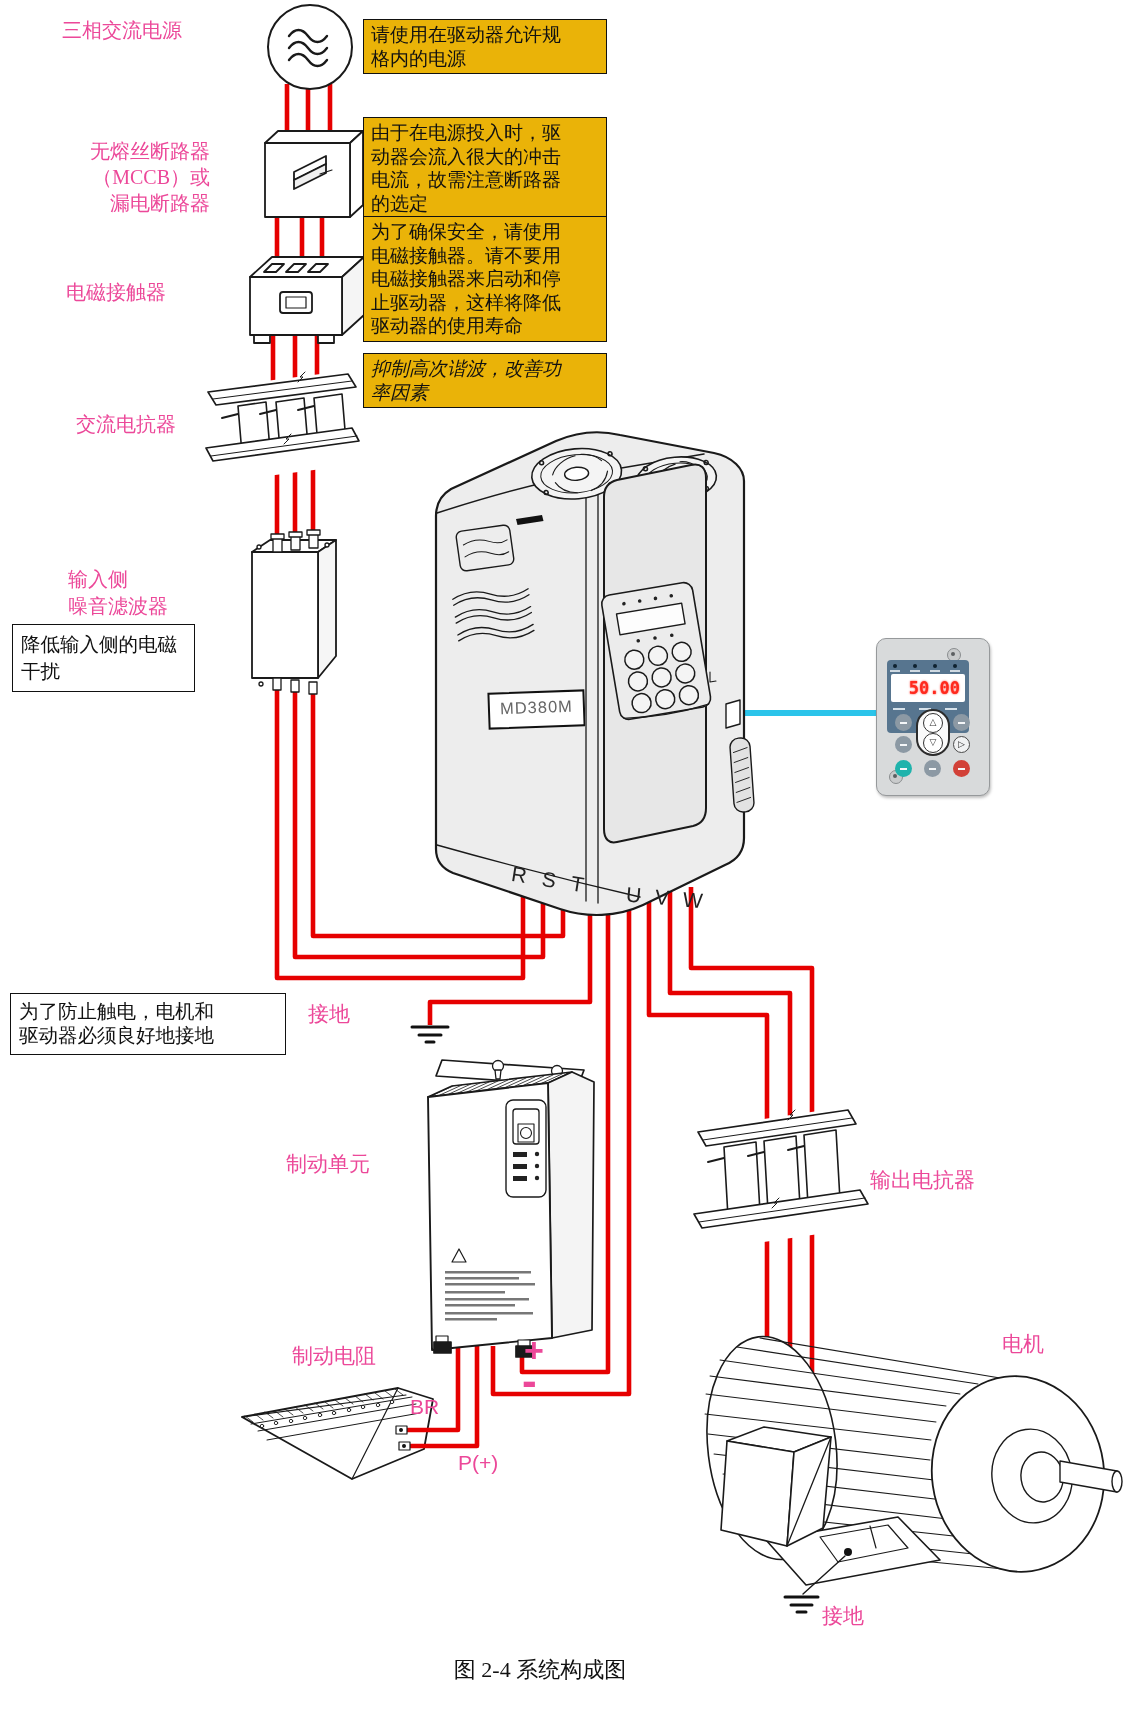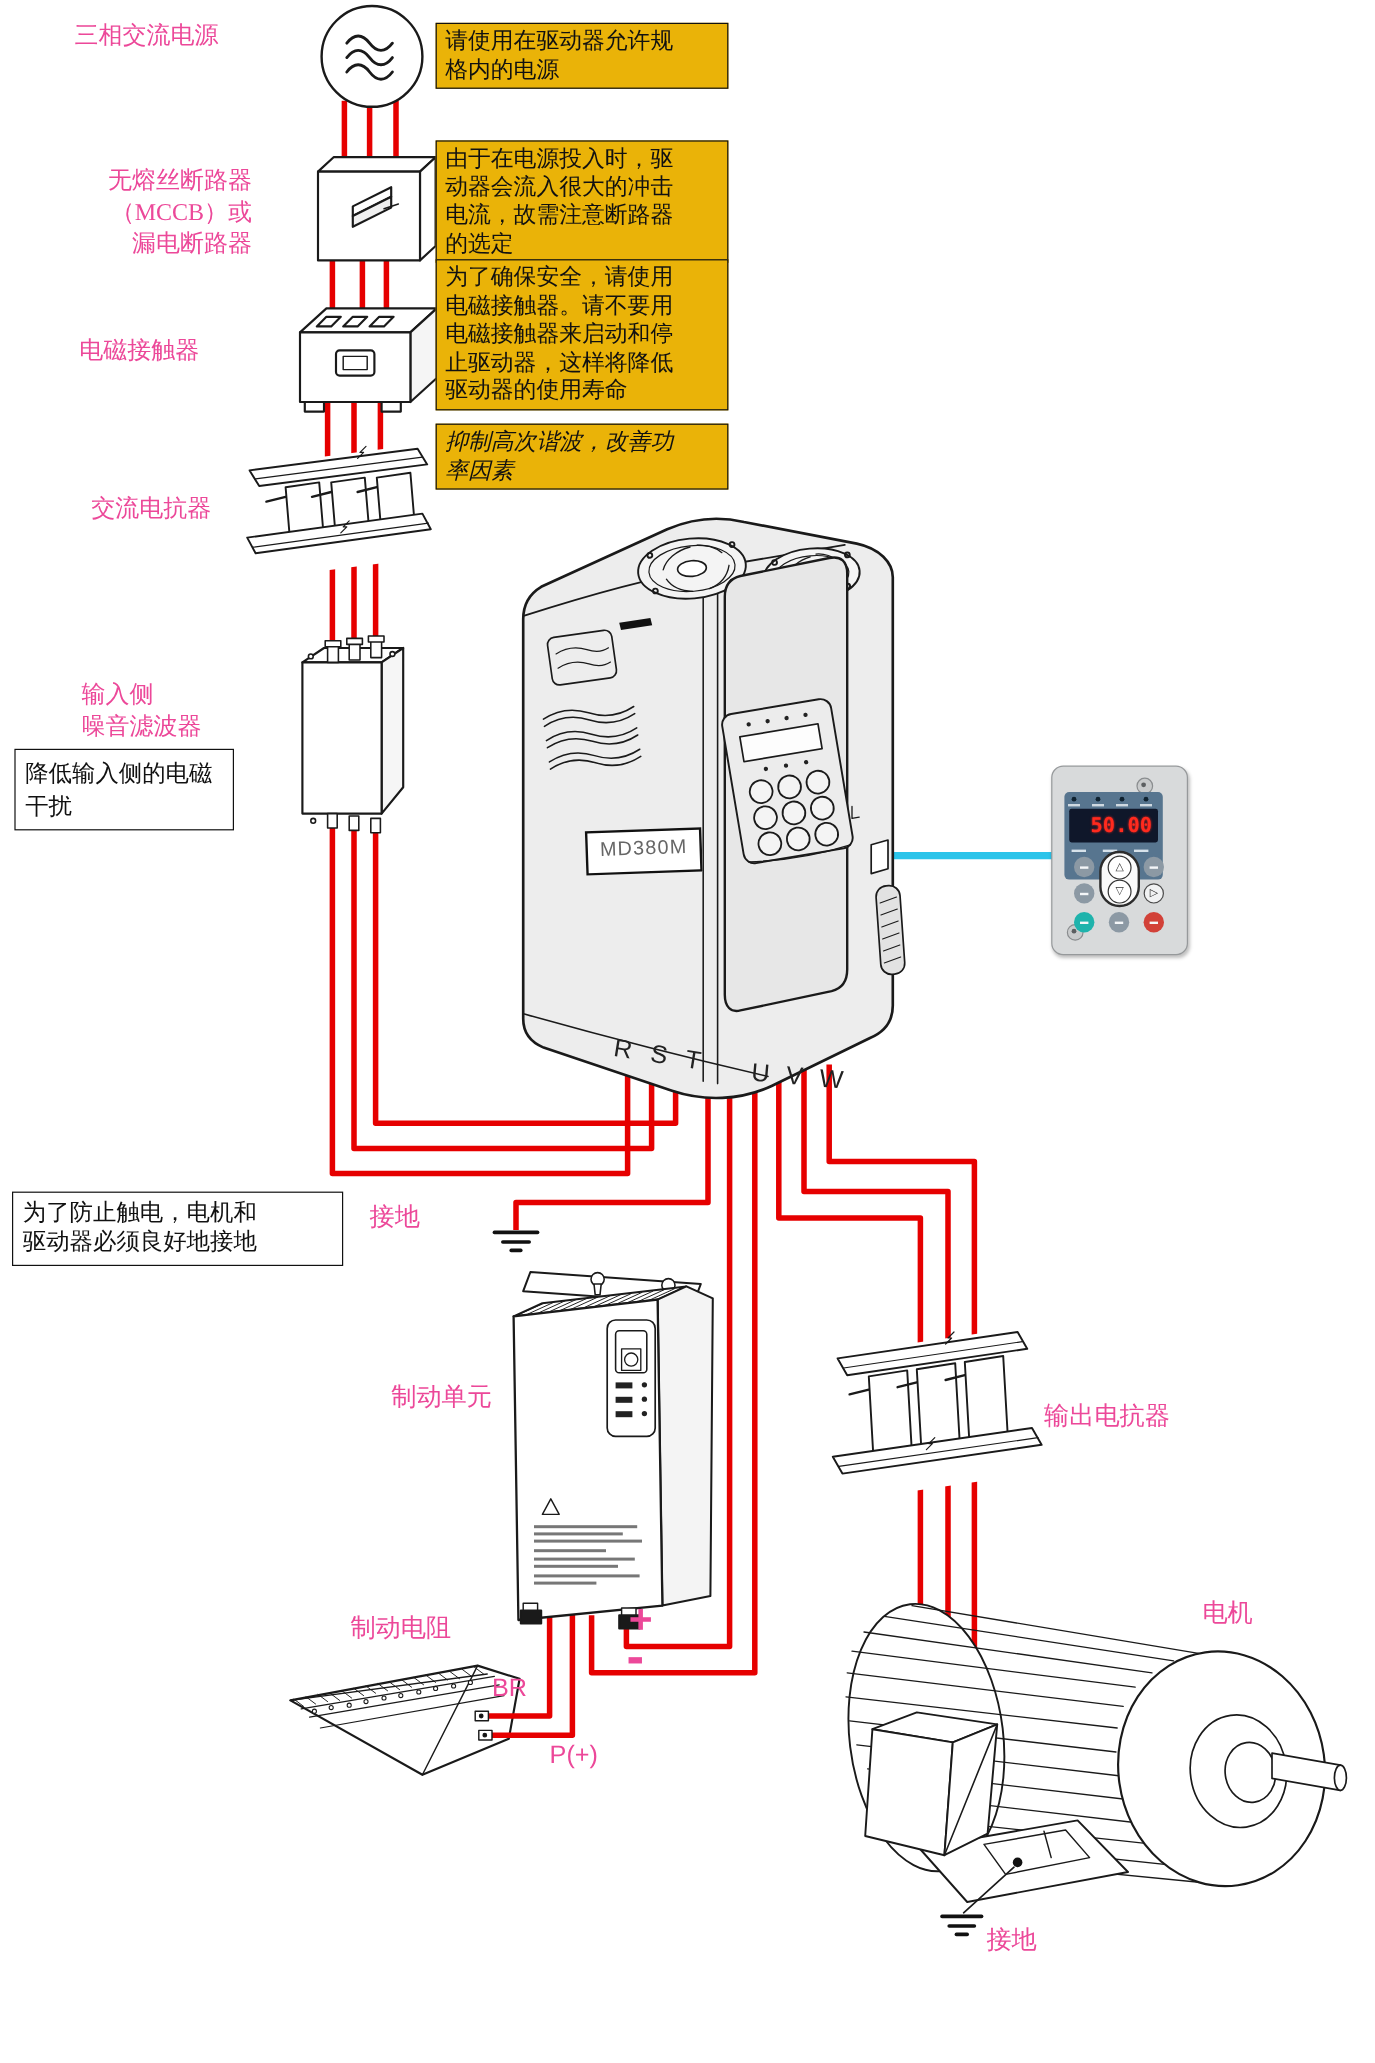--- a/index.html
+++ b/index.html
@@ -18,21 +18,21 @@
   .termtxt{position:absolute;color:#222;font-size:21px;letter-spacing:5px;
         font-family:"Liberation Sans",sans-serif;}
   
   #keypad{position:absolute;left:876px;top:638px;width:112px;height:156px;background:#d8dadb;
         border:1px solid #96999b;border-radius:10px;box-shadow:1px 2px 3px rgba(0,0,0,.25);}
   .screw{position:absolute;width:12px;height:12px;border-radius:50%;background:#c9cbcc;border:1px solid #8a8d8f;}
   .screw i{position:absolute;left:3px;top:3px;width:4px;height:4px;border-radius:50%;background:#5c5f61;display:block;}
   #kp-panel{position:absolute;left:10px;top:21px;width:82px;height:73px;background:#57758f;border-radius:4px;}
   .led{position:absolute;top:4px;width:4px;height:4px;border-radius:50%;background:#0f2230;}
   .ledbar{position:absolute;top:10px;width:10px;height:2px;background:#cfd9e1;}
-  #kp-display{position:absolute;left:4px;top:14px;width:74px;height:28px;background:#0f172a;border-radius:2px;
+  #kp-display{position:absolute;left:4px;top:14px;width:74px;height:28px;background:#ffffff;border-radius:2px;
         color:#ff2a1e;font-family:"DejaVu Sans Mono",monospace;font-weight:bold;font-size:17px;
         line-height:28px;text-align:right;padding-right:5px;box-sizing:border-box;
         text-shadow:0 0 2px #ff2a1e;padding-left:12px;}
   .scalebar{position:absolute;top:48px;width:12px;height:2px;background:#d7e2ea;}
   .kbtn{position:absolute;width:17px;height:17px;border-radius:50%;background:#8c99a4;}
   .kbtn i{position:absolute;left:5px;top:7.5px;width:7px;height:2px;background:#f4f6f8;display:block;}
   #kp-oval{position:absolute;left:39px;top:70px;width:34px;height:47px;border:2px solid #2c2c2c;
         border-radius:17px;background:#fafafa;box-sizing:border-box;}
   .arrbtn{position:absolute;left:5px;width:20px;height:20px;border-radius:50%;border:1.5px solid #333;
         background:#fff;box-sizing:border-box;text-align:center;line-height:17px;font-size:9px;color:#333;}
@@ -449,21 +449,21 @@
 <div class="lblbox" style="left:12px;top:624px;width:183px;">降低输入侧的电磁干扰</div>
 <div class="lblbox" style="left:10px;top:993px;width:276px;line-height:24px;">为了防止触电，电机和
 驱动器必须良好地接地</div>
 
 <div class="lbl" style="left:308px;top:1002px;font-size:21px;">接地</div>
 
 <div id="model-badge">MD380M</div>
 <div class="termtxt" style="left:511px;top:868px;transform:rotate(9deg);">R S T</div>
 <div class="termtxt" style="left:626px;top:886px;transform:rotate(5deg);letter-spacing:4px;">U V W</div>
 
-<div class="lbl" style="left:286px;top:1152px;font-size:21px;margin-left:40px;">制动单元</div>
+<div class="lbl" style="left:286px;top:1152px;font-size:21px;">制动单元</div>
 <div class="lbl" style="left:292px;top:1344px;font-size:21px;">制动电阻</div>
 <div class="lbl sans" style="left:410px;top:1394px;font-size:21px;">BR</div>
 <div class="lbl sans" style="left:458px;top:1450px;font-size:21px;">P(+)</div>
 <div class="lbl sans" style="left:524px;top:1338px;font-size:34px;font-weight:bold;">+</div>
 <div class="lbl sans" style="left:522px;top:1368px;font-size:44px;font-weight:bold;">-</div>
 
 <div class="lbl" style="left:870px;top:1168px;font-size:21px;">输出电抗器</div>
 <div class="lbl" style="left:1002px;top:1332px;font-size:21px;">电机</div>
 <div class="lbl" style="left:822px;top:1604px;font-size:21px;">接地</div>
 
@@ -506,14 +506,15 @@
         <i></i>
       </div>
   <div class="kbtn" style="left:47px;top:121px;">
         <i></i>
       </div>
   <div class="kbtn" style="left:76px;top:121px;background:#d24138;">
         <i></i>
       </div>
 </div>
 
+<div class="caption">图 2-4 系统构成图</div>
 
 </div>
 
 </body></html>

